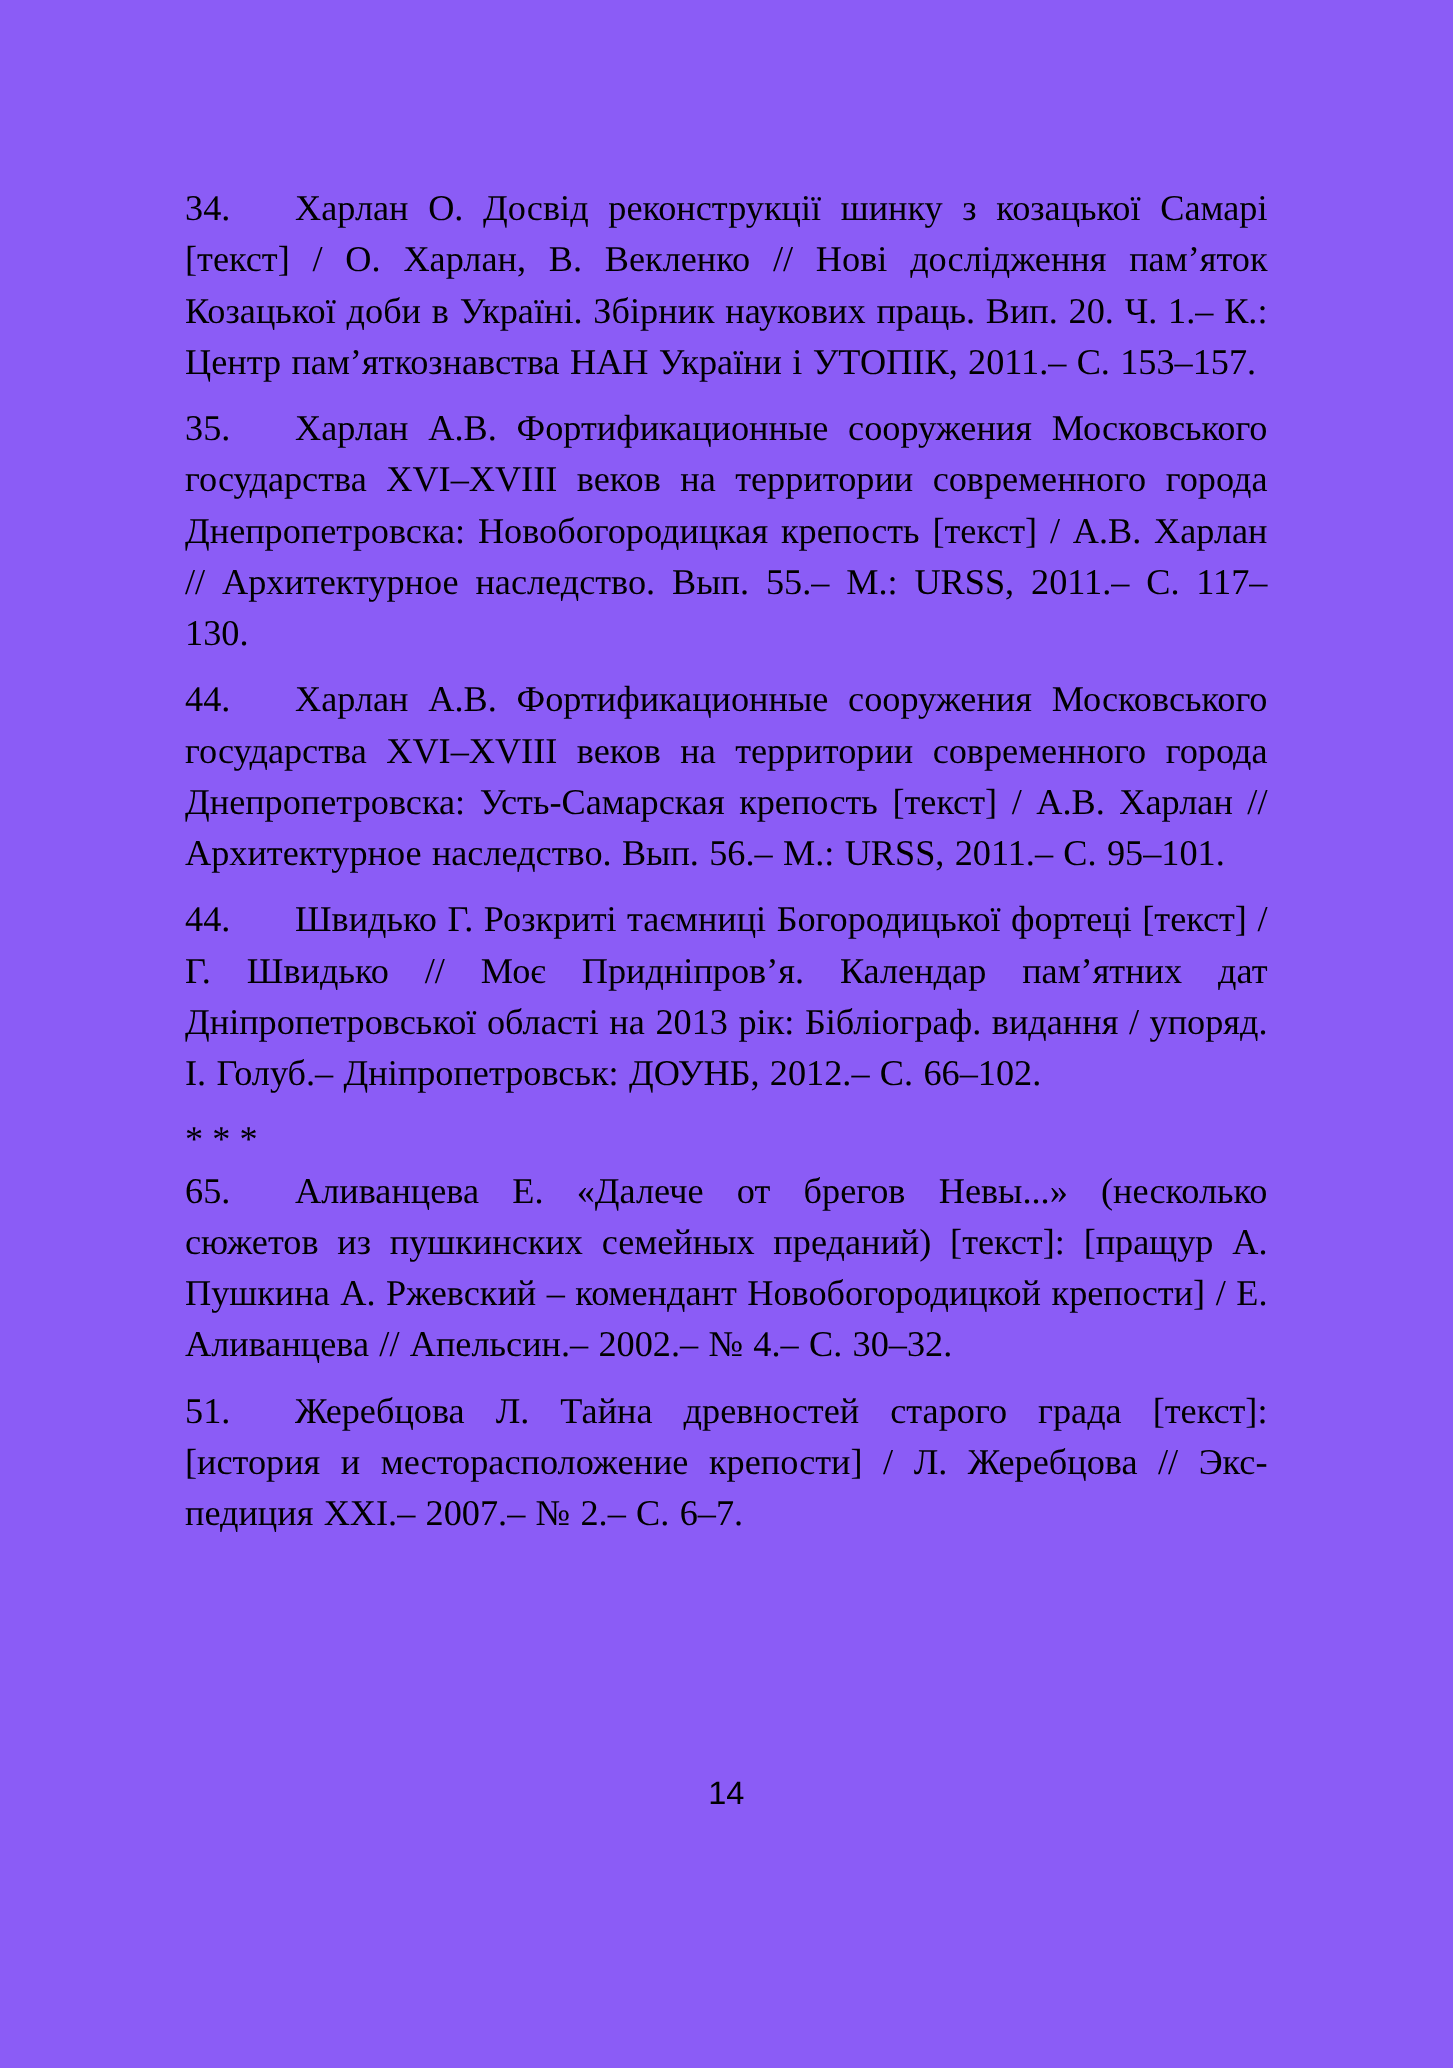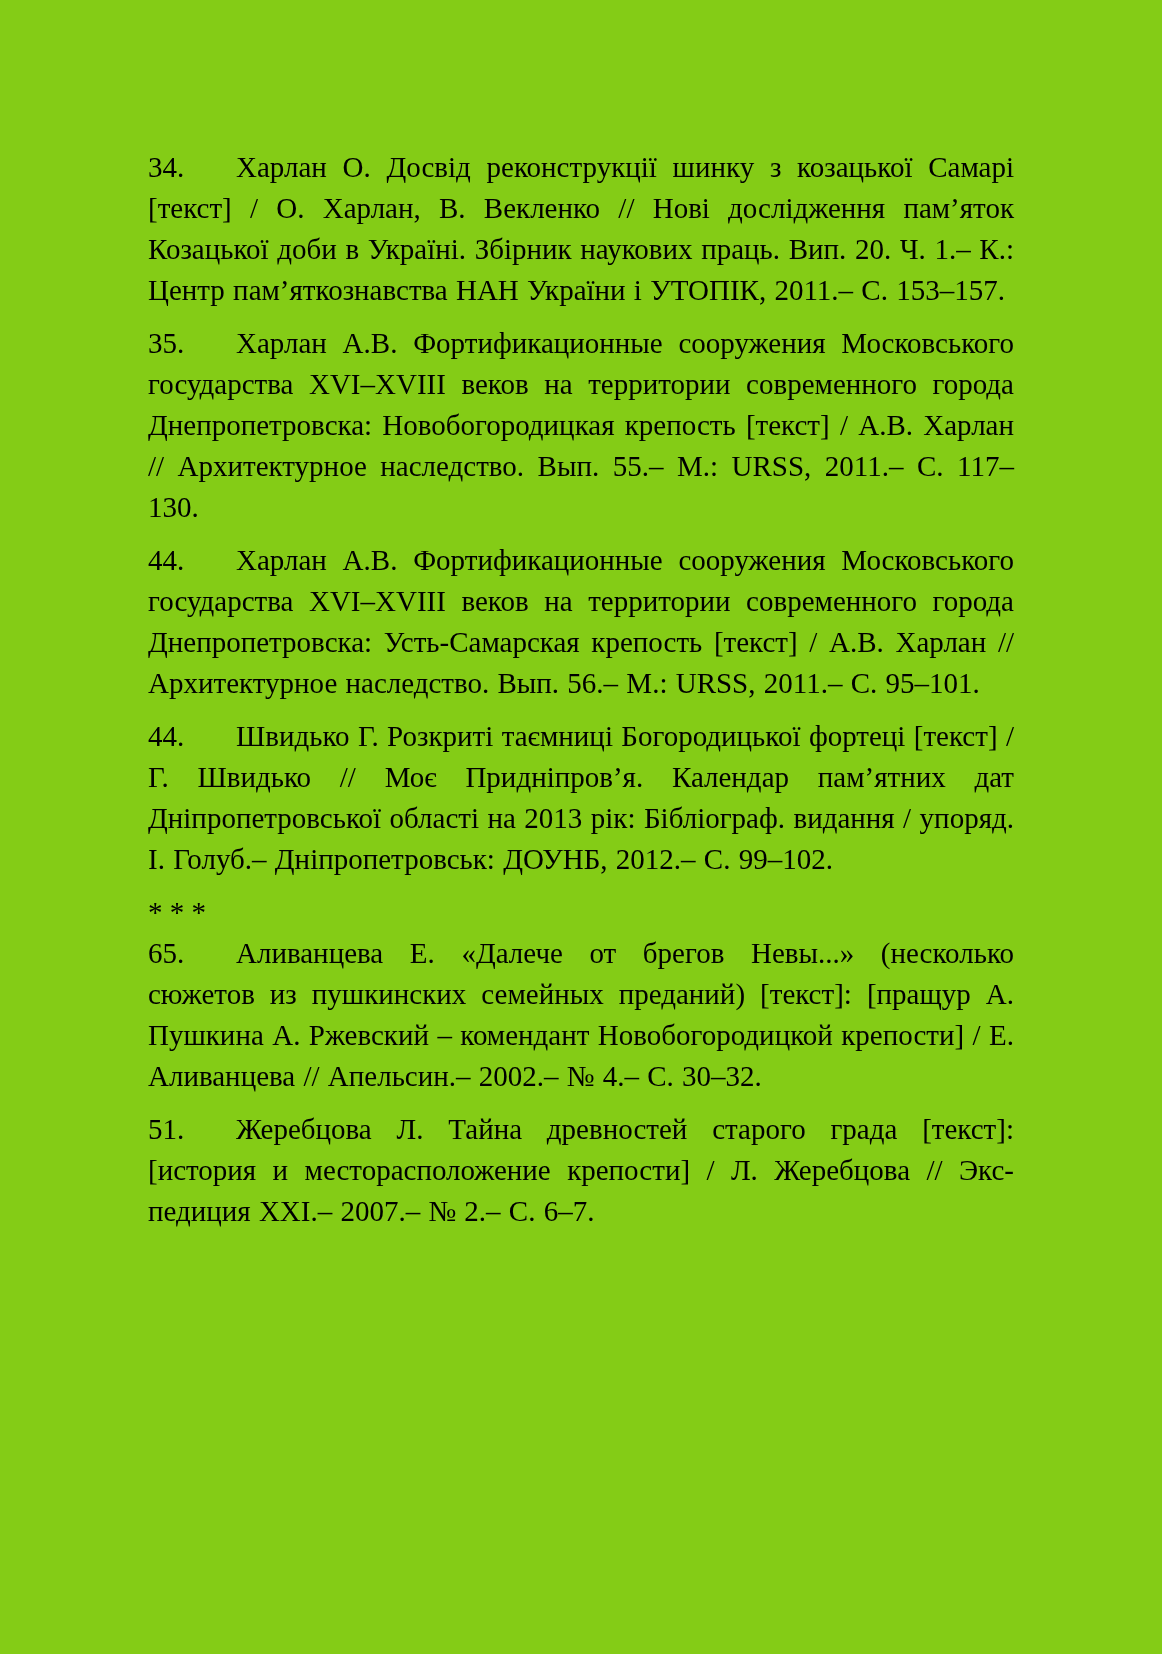--- a/index.html
+++ b/index.html
@@ -11,21 +11,21 @@
     height: 1654px;
     background: #ffffff;
     position: relative;
     color: #000000;
     font-family: "Liberation Serif", serif;
     overflow: hidden;
   }
   .page {
     position: absolute;
     inset: 0;
-    background: #84cc16;
+    background: #8b5cf6;
     padding-left: 28px;
   }
   .content {
     position: absolute;
     left: 148px;
     top: 147px;
     width: 866px;
   }
   p.entry {
     font-size: 29px;
@@ -60,24 +60,25 @@
 
 <main class="page">
   <section class="content">
 
     <p class="entry"><span class="num">34.</span><span class="txt">Харлан О. Досвід реконструкції шинку з козацької Са­марі [текст] / О. Харлан, В. Векленко // Нові дослідження пам’яток Козацької доби в Україні. Збірник наукових праць. Вип. 20. Ч. 1.– К.: Центр пам’яткознавства НАН України і УТОПІК, 2011.– С. 153–157.</span></p>
 
     <p class="entry"><span class="num">35.</span><span class="txt">Харлан А.В. Фортификационные сооружения Москов­ського государства XVI–XVIII веков на территории современ­ного города Днепропетровска: Новобогородицкая крепость [текст] / А.В. Харлан // Архитектурное наследство. Вып. 55.– М.: URSS, 2011.– С. 117–130.</span></p>
 
     <p class="entry"><span class="num">44.</span><span class="txt">Харлан А.В. Фортификационные сооружения Москов­ського государства XVI–XVIII веков на территории современ­ного города Днепропетровска: Усть-Самарская крепость [текст] / А.В. Харлан // Архитектурное наследство. Вып. 56.– М.: URSS, 2011.– С. 95–101.</span></p>
 
-    <p class="entry"><span class="num">44.</span><span class="txt">Швидько Г. Розкриті таємниці Богородицької фортеці [текст] / Г. Швидько // Моє Придніпров’я. Календар пам’ятних дат Дніпропетровської області на 2013 рік: Бібліограф. видання / упоряд. І. Голуб.– Дніпропетровськ: ДОУНБ, 2012.– С. 99–102.</span></p>
+    <p class="entry"><span class="num">44.</span><span class="txt">Швидько Г. Розкриті таємниці Богородицької фортеці [текст] / Г. Швидько // Моє Придніпров’я. Календар пам’ятних дат Дніпропетровської області на 2013 рік: Бібліограф. видання / упоряд. І. Голуб.– Дніпропетровськ: ДОУНБ, 2012.– С. 66–102.</span></p>
 
     <p class="separator">* * *</p>
 
     <p class="entry"><span class="num">65.</span><span class="txt">Аливанцева Е. «Далече от брегов Невы...» (несколько сюжетов из пушкинских семейных преданий) [текст]: [пращур А. Пушкина А. Ржевский – комендант Новобогородицкой кре­пости] / Е. Аливанцева // Апельсин.– 2002.– № 4.– С. 30–32.</span></p>
 
     <p class="entry"><span class="num">51.</span><span class="txt">Жеребцова Л. Тайна древностей старого града [текст]: [история и месторасположение крепости] / Л. Жеребцова // Экс­педиция XXI.– 2007.– № 2.– С. 6–7.</span></p>
 
 
   </section>
 
+  <footer class="page-number">14</footer>
 </main>
 
 </body></html>

